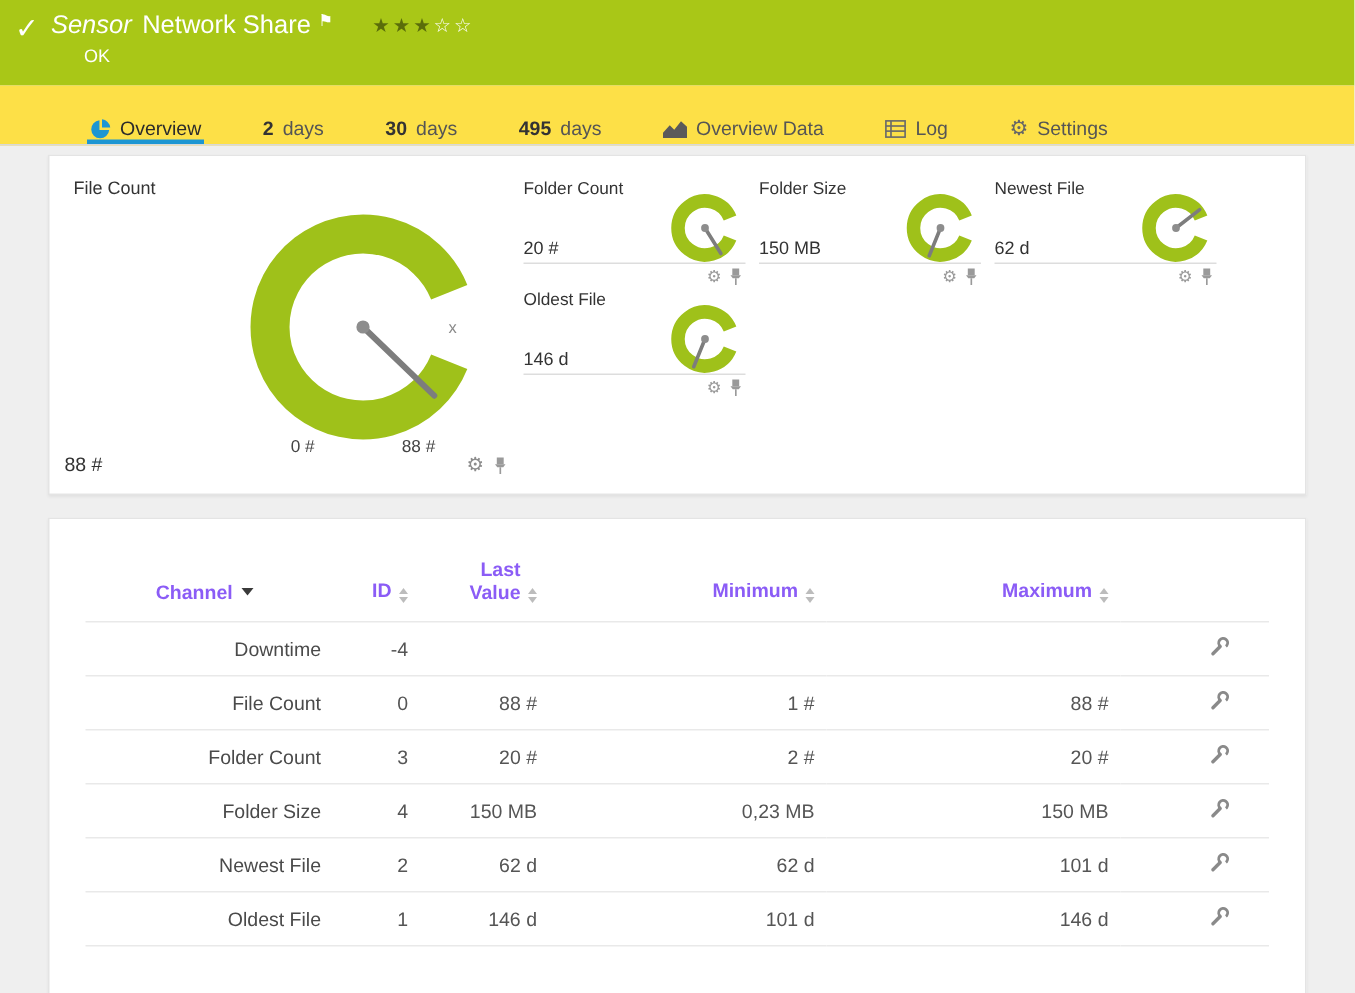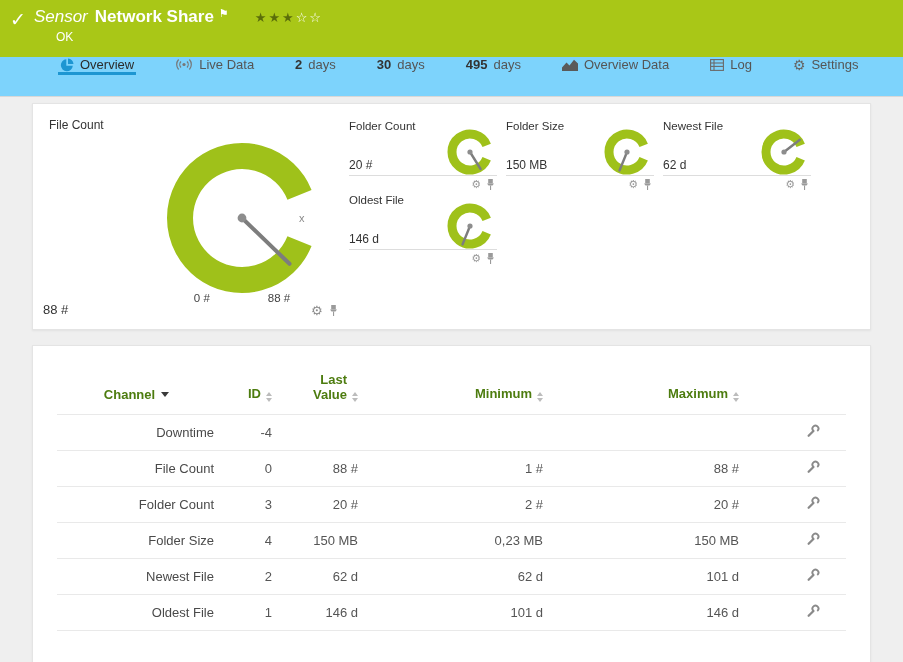--- a/index.html
+++ b/index.html
@@ -7,28 +7,28 @@
   body{
     background:#efefef;
     font-family:"Liberation Sans","DejaVu Sans",sans-serif;
     color:#444;overflow:hidden;
   }
   
   .topbar{height:57px;background:var(--brand-green,#a9c717);display:flex;padding:7px 10px 0;color:#fff}
   .chk{font-size:19px;font-weight:bold;margin:1px 8px 0 0;font-family:"DejaVu Sans",sans-serif}
   .title-row{display:flex;align-items:flex-start}
   .kind{font-style:italic;font-size:17px;margin-right:7px}
-  .name{font-weight:bold;font-size:17px;color:#fff}
+  .name{font-weight:normal;font-size:17px;color:#fff}
   .flag{font-size:11px;margin-left:5px;align-self:flex-start;font-family:"DejaVu Sans",sans-serif;cursor:pointer}
   .stars{margin-left:26px;font-size:13px;letter-spacing:2px;align-self:center;font-family:"DejaVu Sans",sans-serif}
   .star{color:#fff;cursor:pointer}
   .star.filled{color:rgba(25,35,0,.55)}
   .status{font-size:12px;font-weight:normal;margin:3px 0 0 22px}
   
-  .tabbar{height:40px;background:#7dd3fc;border-bottom:1px solid #d8d8d8;display:flex;align-items:flex-start;padding-left:58px}
+  .tabbar{height:40px;background:#fde047;border-bottom:1px solid #d8d8d8;display:flex;align-items:flex-end;padding-left:58px}
   .tab{display:flex;align-items:center;gap:6px;margin-right:37px;border-bottom:3px solid transparent;padding:0 2px;font-size:13px;color:#555;cursor:pointer;white-space:nowrap}
   .tab.active{border-bottom-color:var(--tab-blue,#1d96d2)}
   .tab.active .tab-label{color:#2b2b2b}
   .tab-strong{font-weight:bold;color:#333}
   .tab-icon{display:inline-flex;line-height:0}
   .gear-glyph{font-family:"DejaVu Sans",sans-serif;color:#8d8d8d;font-size:13px;line-height:1;cursor:pointer}
   .tab .gear-glyph{font-size:14px;color:#666;cursor:inherit}
   
   .content{padding:6px 32px 0}
   .panel{background:#fff;border:1px solid #e4e4e4;box-shadow:0 1px 2px rgba(0,0,0,.06)}
@@ -45,21 +45,21 @@
   .sg-title{font-size:11.5px;color:#333;margin-bottom:2px;height:14px}
   .sg-row{display:flex;justify-content:space-between;align-items:flex-end;border-bottom:1px solid #ddd;height:40px}
   .sg-value{font-size:12px;color:#333;margin-bottom:3px}
   .sg-row svg{margin-bottom:-4px}
   .sg-icons{display:flex;justify-content:flex-end;gap:5px;margin-top:2px;padding-right:2px;align-items:center}
   .sg .gear-glyph{font-size:11px;color:#9a9a9a}
   .pin{display:inline-flex;line-height:0;cursor:pointer}
   
   .table-panel{margin-top:15px;padding:26px 24px 40px;min-height:312px}
   table{width:100%;border-collapse:collapse;table-layout:fixed}
-  th{font-size:13px;color:#4d7c0f;text-align:right;font-weight:bold;padding:0 8px 12px 0;vertical-align:bottom;cursor:pointer}
+  th{font-size:13px;color:#8b5cf6;text-align:right;font-weight:bold;padding:0 8px 12px 0;vertical-align:bottom;cursor:pointer}
   th.ch{text-align:center;padding-left:2px}
   th.lastval .lbl{display:inline-block;width:44px;text-align:right;vertical-align:bottom}
   td{font-size:13px;color:#555;padding:9px 8px 9px 0;text-align:right;border-top:1px solid #e9e9e9}
   tbody tr:last-child td{border-bottom:1px solid #e9e9e9}
   td.c-ch{text-align:right;padding-left:2px;color:#4a4a4a}
   td.c-tools{padding-right:26px}
   .wrench{display:inline-block;line-height:0;cursor:pointer}
   .sort{display:inline-flex;flex-direction:column;gap:2px;margin-left:5px;vertical-align:2px}
   .sort i{display:block;width:0;height:0;border-left:3.5px solid transparent;border-right:3.5px solid transparent}
   .sort .u{border-bottom:4px solid #bcbcbc}
@@ -84,34 +84,20 @@
 
 <nav class="tabbar">
     <div class="tab active">
       <span class="tab-icon">
         <svg width="14" height="14" viewBox="0 0 14 14">
           <path d="M6.3 7.7 V1.2 A6 6 0 1 0 12.8 7.7 Z" fill="#1d96d2"></path>
           <path d="M8 6 V0.5 A6.2 6.2 0 0 1 13.5 6 Z" fill="#1d96d2"></path>
         </svg>
       </span>
       <span class="tab-label">Overview</span>
-    </div>
-    <div class="tab">
-      <span class="tab-icon">
-        <svg width="18" height="13" viewBox="0 0 18 13">
-          <g stroke="#777" fill="none" stroke-width="1.2">
-            <path d="M6 3.5a4.3 4.3 0 0 0 0 6"></path>
-            <path d="M3.6 1.5a7.5 7.5 0 0 0 0 10"></path>
-            <path d="M12 3.5a4.3 4.3 0 0 1 0 6"></path>
-            <path d="M14.4 1.5a7.5 7.5 0 0 1 0 10"></path>
-          </g>
-          <circle cx="9" cy="6.5" r="1.6" fill="#777"></circle>
-        </svg>
-      </span>
-      <span class="tab-label">Live Data</span>
     </div>
     <div class="tab">
       <span class="tab-strong">2</span>
       <span class="tab-label">days</span>
     </div>
     <div class="tab">
       <span class="tab-strong">30</span>
       <span class="tab-label">days</span>
     </div>
     <div class="tab">

